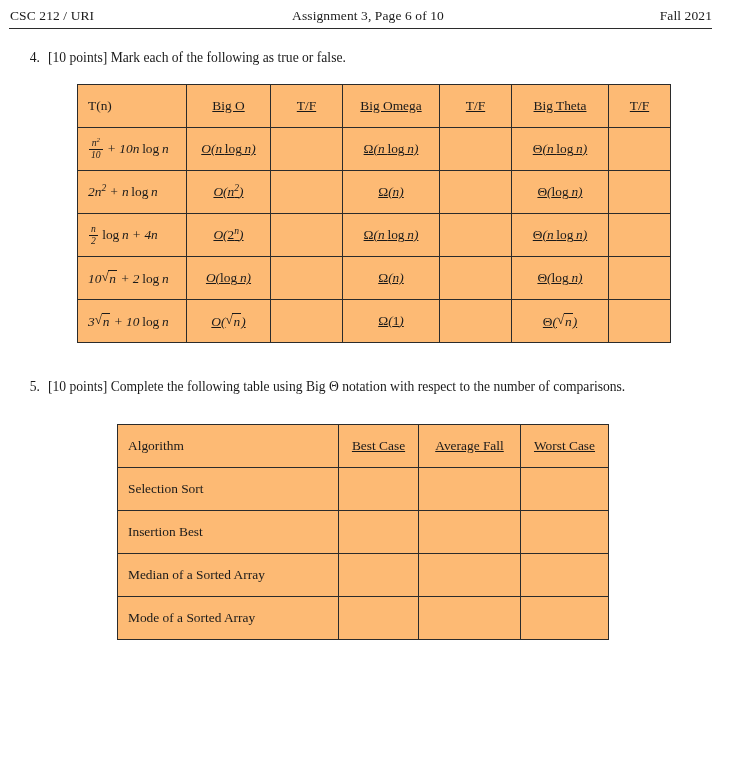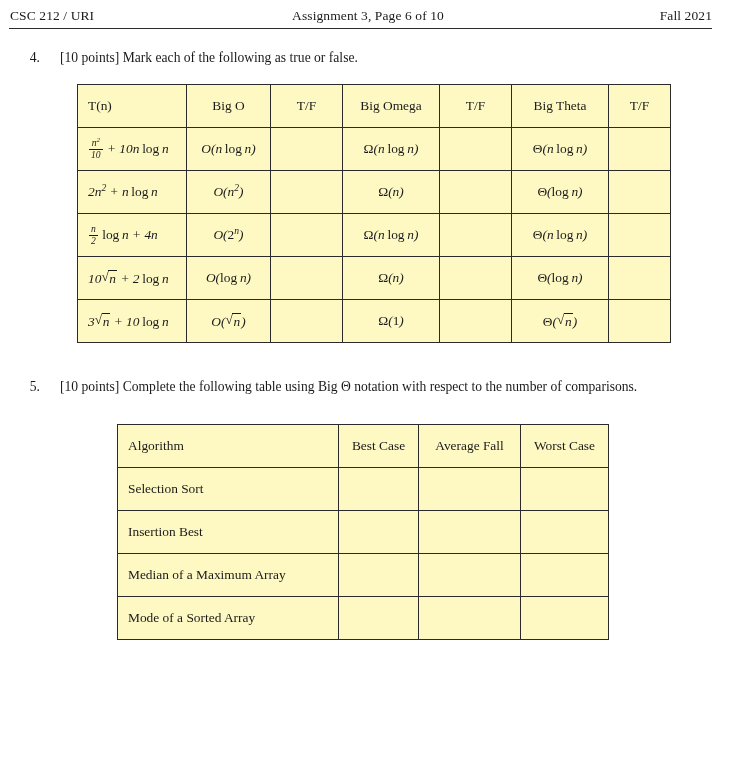--- a/index.html
+++ b/index.html
@@ -61,47 +61,47 @@
     font-size: 13.6px;
     line-height: 1.25;
   }
   .problem .num {
     width: 22px;
     flex: 0 0 22px;
     text-align: right;
     margin-right: 8px;
   }
   .problem .body { white-space: nowrap; }
-  .pts { white-space: nowrap; margin-left: 12px; }
+  .pts { white-space: nowrap; }
 
   #problem-4 { left: 18px; top: 50px; }
   #problem-5 { left: 18px; top: 379px; }
 
   
   table.qtable {
     position: absolute;
     border-collapse: collapse;
     table-layout: fixed;
-    background: #fef9c3;
+    background: #fdba74;
     padding-left: 48px;
   }
   table.qtable td, table.qtable th {
     border: 1px solid #2b2b2b;
     height: 43px;
     padding: 0 10px;
     font-weight: normal;
     font-size: 13.4px;
     vertical-align: middle;
     box-sizing: border-box;
   }
   table.qtable th {
     font-size: 13.4px;
   }
   .c-left { text-align: left; }
-  .c-center { text-align: center; }
+  .c-center { text-align: center; text-decoration: underline; }
 
   
   #table-truefalse {
     left: 77px;
     top: 84px;
     width: 573px;
   }
   #table-truefalse col.c-tn     { width: 109px; }
   #table-truefalse col.c-bigo   { width: 84px; }
   #table-truefalse col.c-tf1    { width: 72px; }
@@ -326,21 +326,21 @@
         <td class="c-center"></td>
         <td class="c-center"></td>
       </tr>
       <tr>
         <td class="c-left">Insertion Best</td>
         <td class="c-center"></td>
         <td class="c-center"></td>
         <td class="c-center"></td>
       </tr>
       <tr>
-        <td class="c-left">Median of a Maximum Array</td>
+        <td class="c-left">Median of a Sorted Array</td>
         <td class="c-center"></td>
         <td class="c-center"></td>
         <td class="c-center"></td>
       </tr>
       <tr>
         <td class="c-left">Mode of a Sorted Array</td>
         <td class="c-center"></td>
         <td class="c-center"></td>
         <td class="c-center"></td>
       </tr>

